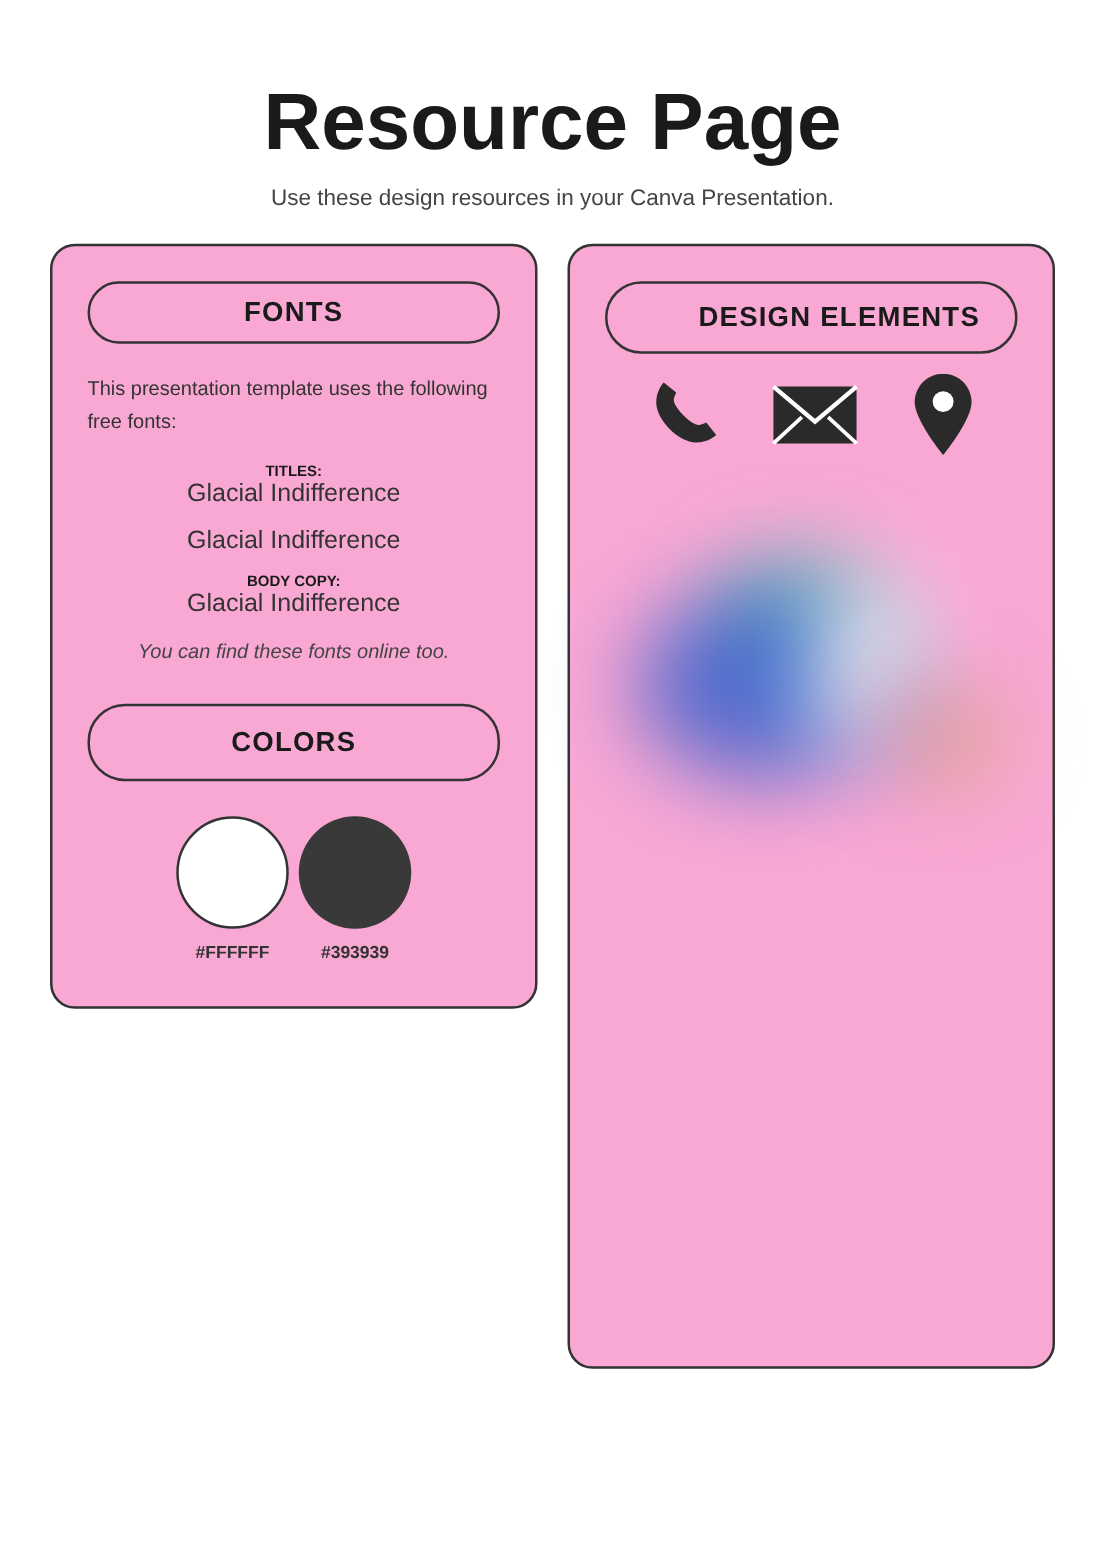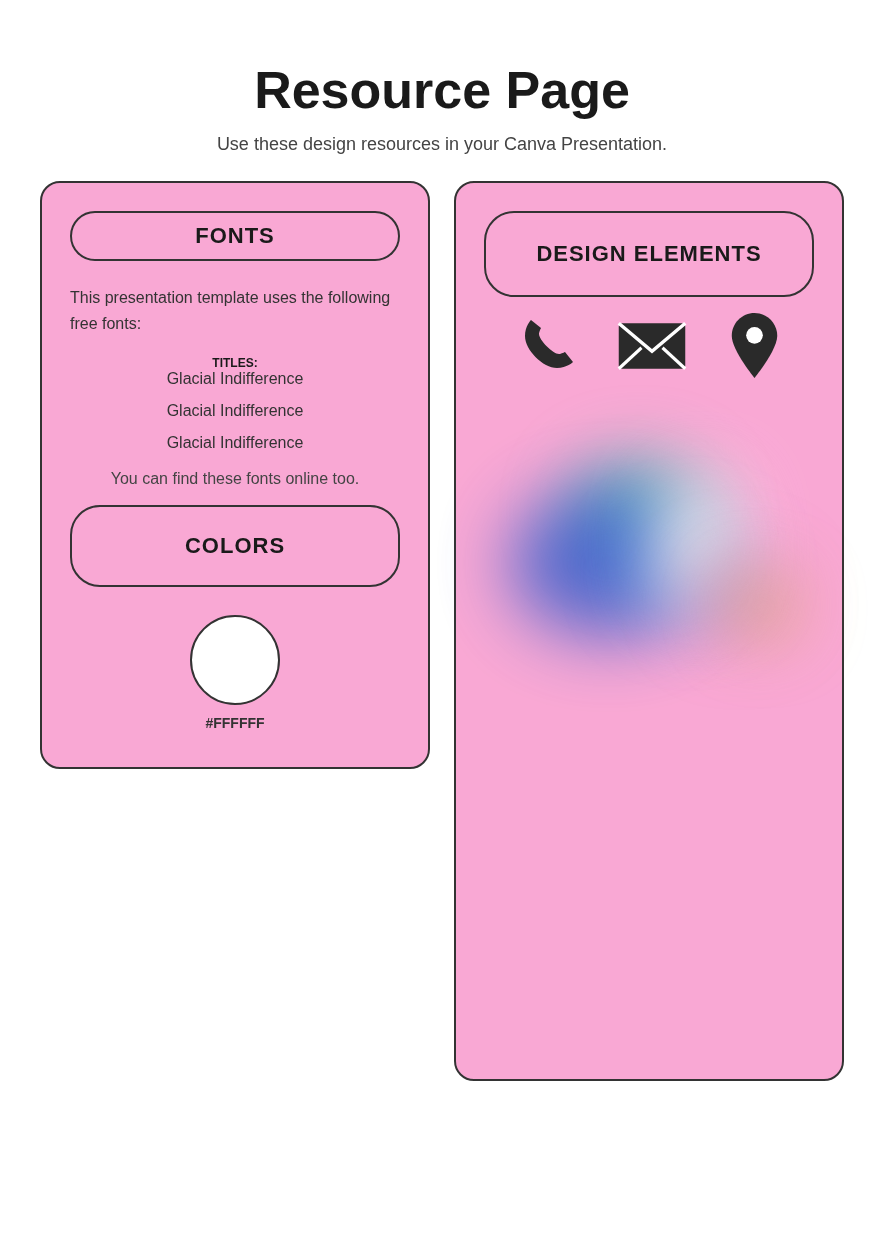--- a/index.html
+++ b/index.html
@@ -13,21 +13,21 @@
       font-family: 'Georgia', serif;
       width: 884px;
       min-height: 1250px;
       display: flex;
       flex-direction: column;
       align-items: center;
       padding: 60px 40px 60px;
     }
 
     .page-title {
-      font-size: 52px;
+      font-size: 64px;
       font-weight: 900;
       color: #1a1a1a;
       text-align: center;
       margin-bottom: 14px;
       font-family: 'Arial Black', 'Arial', sans-serif;
     }
 
     .page-subtitle {
       font-size: 18px;
       color: #444;
@@ -99,40 +99,41 @@
 
     .font-category-label {
       font-weight: 900;
       font-size: 12px;
       color: #1a1a1a;
       font-family: 'Arial Black', 'Arial', sans-serif;
       display: block;
     }
 
     .font-category-value {
-      font-size: 16px;
+      font-size: 20px;
       color: #333;
       font-family: 'Arial', sans-serif;
       display: block;
     }
 
     .fonts-note {
       font-size: 16px;
       color: #444;
       text-align: center;
       margin-top: 10px;
-      margin-bottom: 13px;
+      margin-bottom: 28px;
       line-height: 1.6;
       font-family: 'Arial', sans-serif;
+      font-style: italic;
     }
 
     .colors-badge {
       border: 2.5px solid #333;
       border-radius: 30px;
-      padding: 26px 28px;
+      padding: 16px 28px;
       margin-bottom: 28px;
       display: block;
       width: 100%;
     }
 
     .colors-row {
       display: flex;
       flex-direction: row;
       gap: 8px;
       justify-content: center;
@@ -166,22 +167,22 @@
       font-size: 14px;
       color: #333;
       font-family: 'Arial', sans-serif;
       font-weight: 600;
     }
 
     
     .design-elements-badge {
       border: 2.5px solid #333;
       border-radius: 30px;
-      padding: 28px 28px;
-      text-align: center;
+      padding: 14px 28px;
+      text-align: right;
       margin-bottom: 16px;
       display: block;
       width: 100%;
     }
 
     .icons-row {
       display: flex;
       flex-direction: row;
       gap: 40px;
       align-items: center;
@@ -302,33 +303,38 @@
     <div class="font-category">
       <span class="font-category-label">TITLES:</span>
       <span class="font-category-value">Glacial Indifference</span>
     </div>
 
     <div class="font-category">
       <span class="font-category-value">Glacial Indifference</span>
     </div>
 
     <div class="font-category">
+      <span class="font-category-label">BODY COPY:</span>
       <span class="font-category-value">Glacial Indifference</span>
     </div>
 
     <p class="fonts-note">You can find these fonts online too.</p>
 
     <div class="colors-badge section-badge">
       <span class="section-badge-label">COLORS</span>
     </div>
 
     <div class="colors-row">
       <div class="color-item">
         <div class="color-circle color-circle-white"></div>
         <span class="color-hex">#FFFFFF</span>
+      </div>
+      <div class="color-item">
+        <div class="color-circle color-circle-dark"></div>
+        <span class="color-hex">#393939</span>
       </div>
     </div>
 
   </div>
 
   <div class="card card-right">
 
     <div class="design-elements-badge section-badge">
       <span class="section-badge-label">DESIGN ELEMENTS</span>
     </div>

